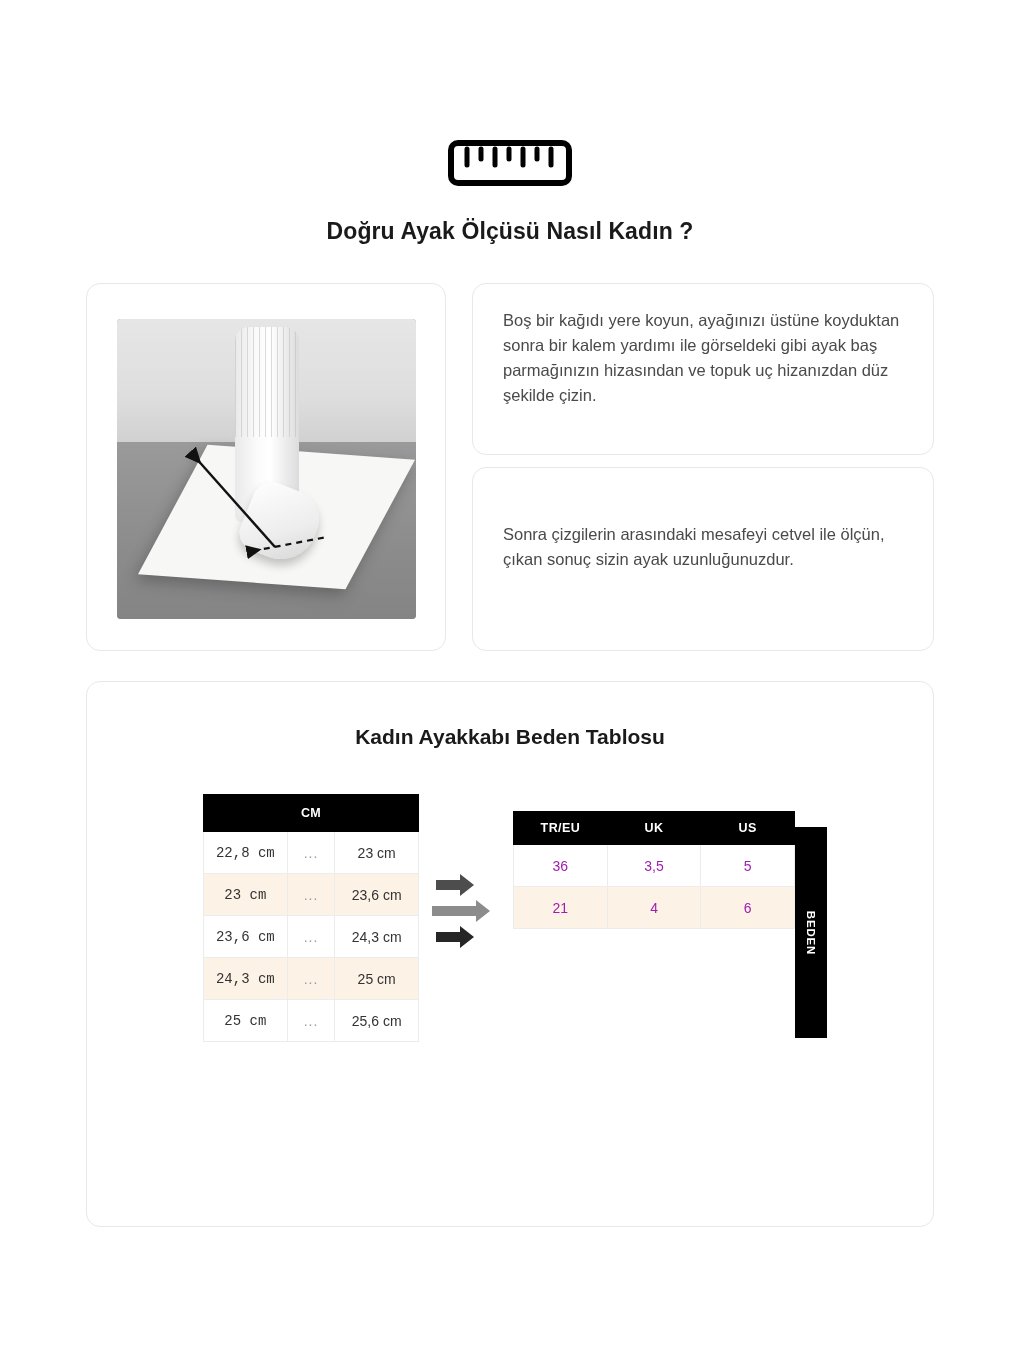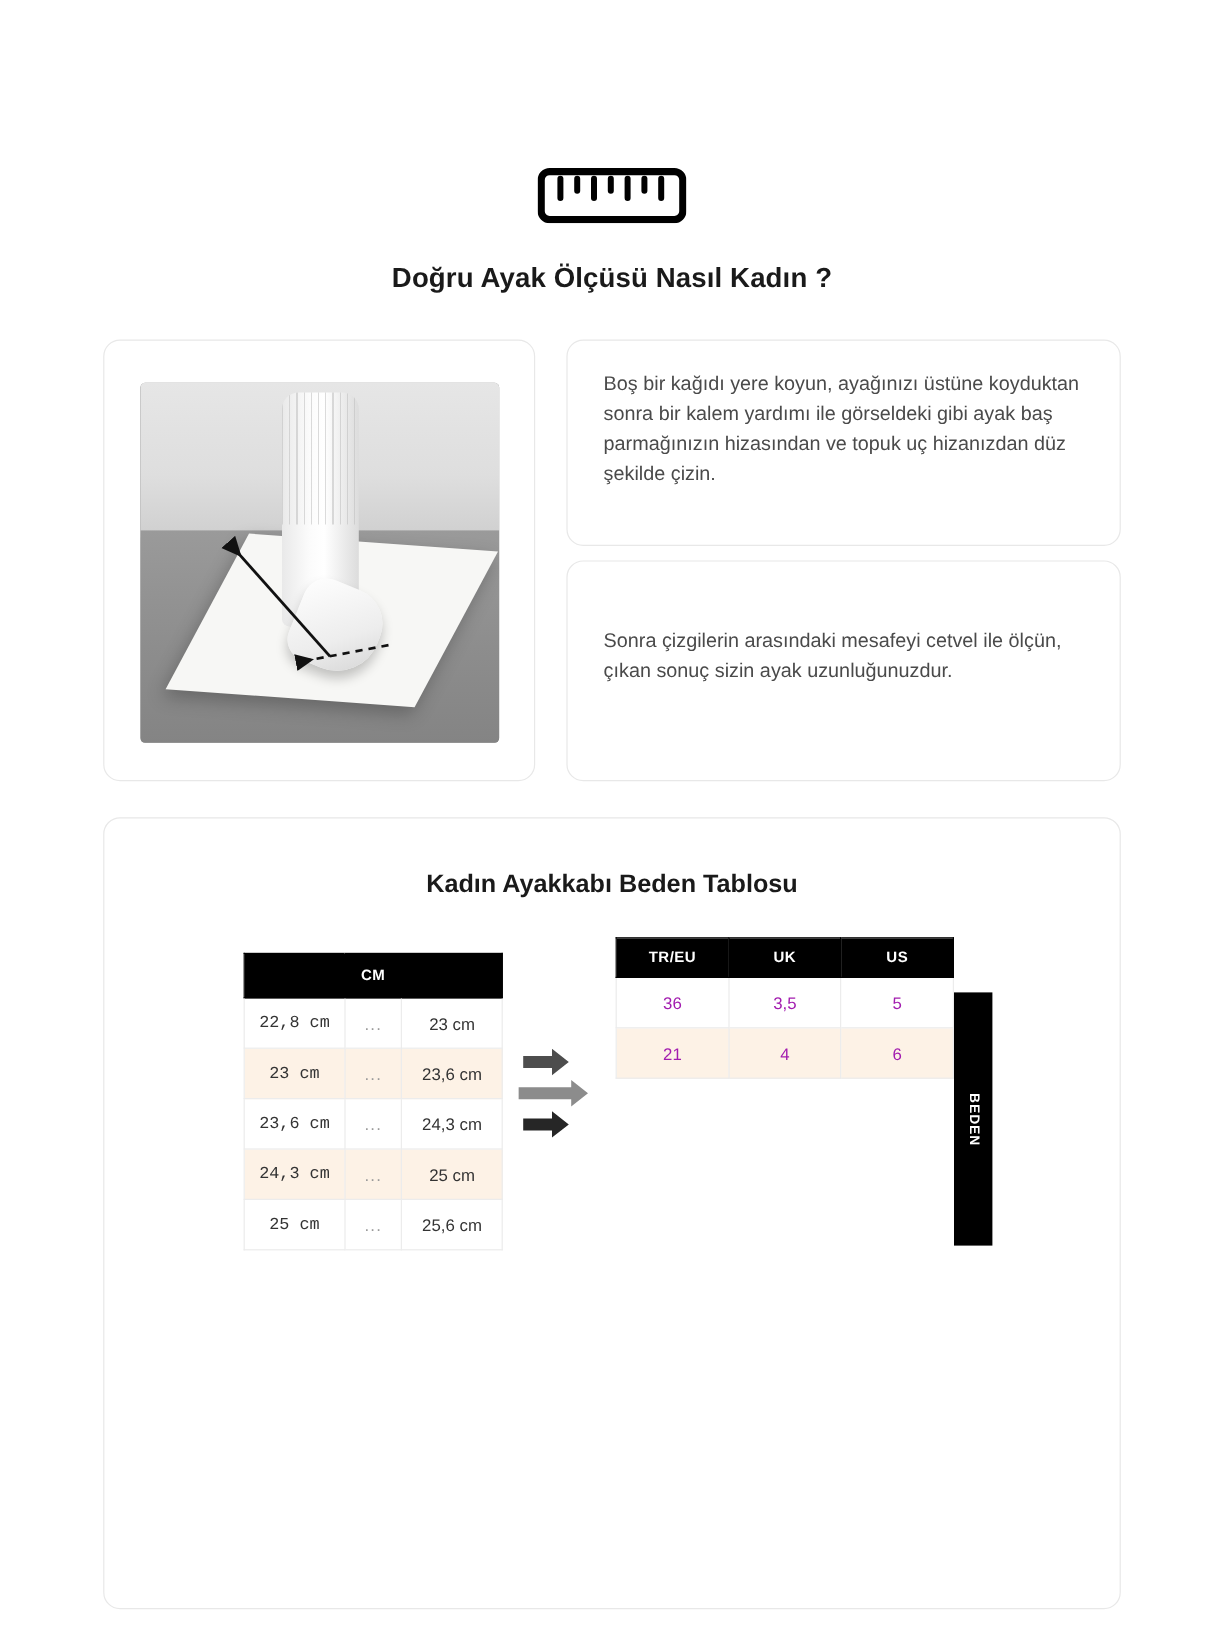--- a/index.html
+++ b/index.html
@@ -135,21 +135,21 @@
   }
   .text-card.one p { top: 8px; margin-top: 16px; }
   .text-card.two p { top: 54px; }
 
   
   .chart-card {
     position: absolute;
     left: 86px;
     top: 681px;
     width: 848px;
-    height: 660px;
+    height: 546px;
     border: 1px solid #e8e8e8;
     border-radius: 14px;
     background: #fff;
   }
   .chart-title {
     position: absolute;
     top: 43px;
     left: 0;
     width: 100%;
     text-align: center;
@@ -174,21 +174,21 @@
   }
   .cm-table td {
     height: 42px; text-align: center; color: #333; font-size: 14px; white-space: nowrap;
   }
   .cm-table td.lo { width: 84px; font-family: Liberation Mono, monospace; }
   .cm-table td.dots { width: 48px; color: #9a9a9a; letter-spacing: 1px; }
   .cm-table td.hi { width: 84px; }
   .row-alt td { background: #fdf2e6; }
 
   
-  .sz-table { left: 426px; top: 99px; width: 282px; }
+  .sz-table { left: 426px; top: 129px; width: 282px; }
   .sz-table th.hdr {
     background: #000; color: #fff; font-size: 12.5px; font-weight: bold;
     padding: 9px 0; letter-spacing: 0.4px; border: 1px solid #000; width: 94px;
   }
   .sz-table td { height: 42px; text-align: center; color: #a21caf; font-size: 14px; width: 94px; }
 
   
   .beden-bar {
     position: absolute;
     left: 708px;

